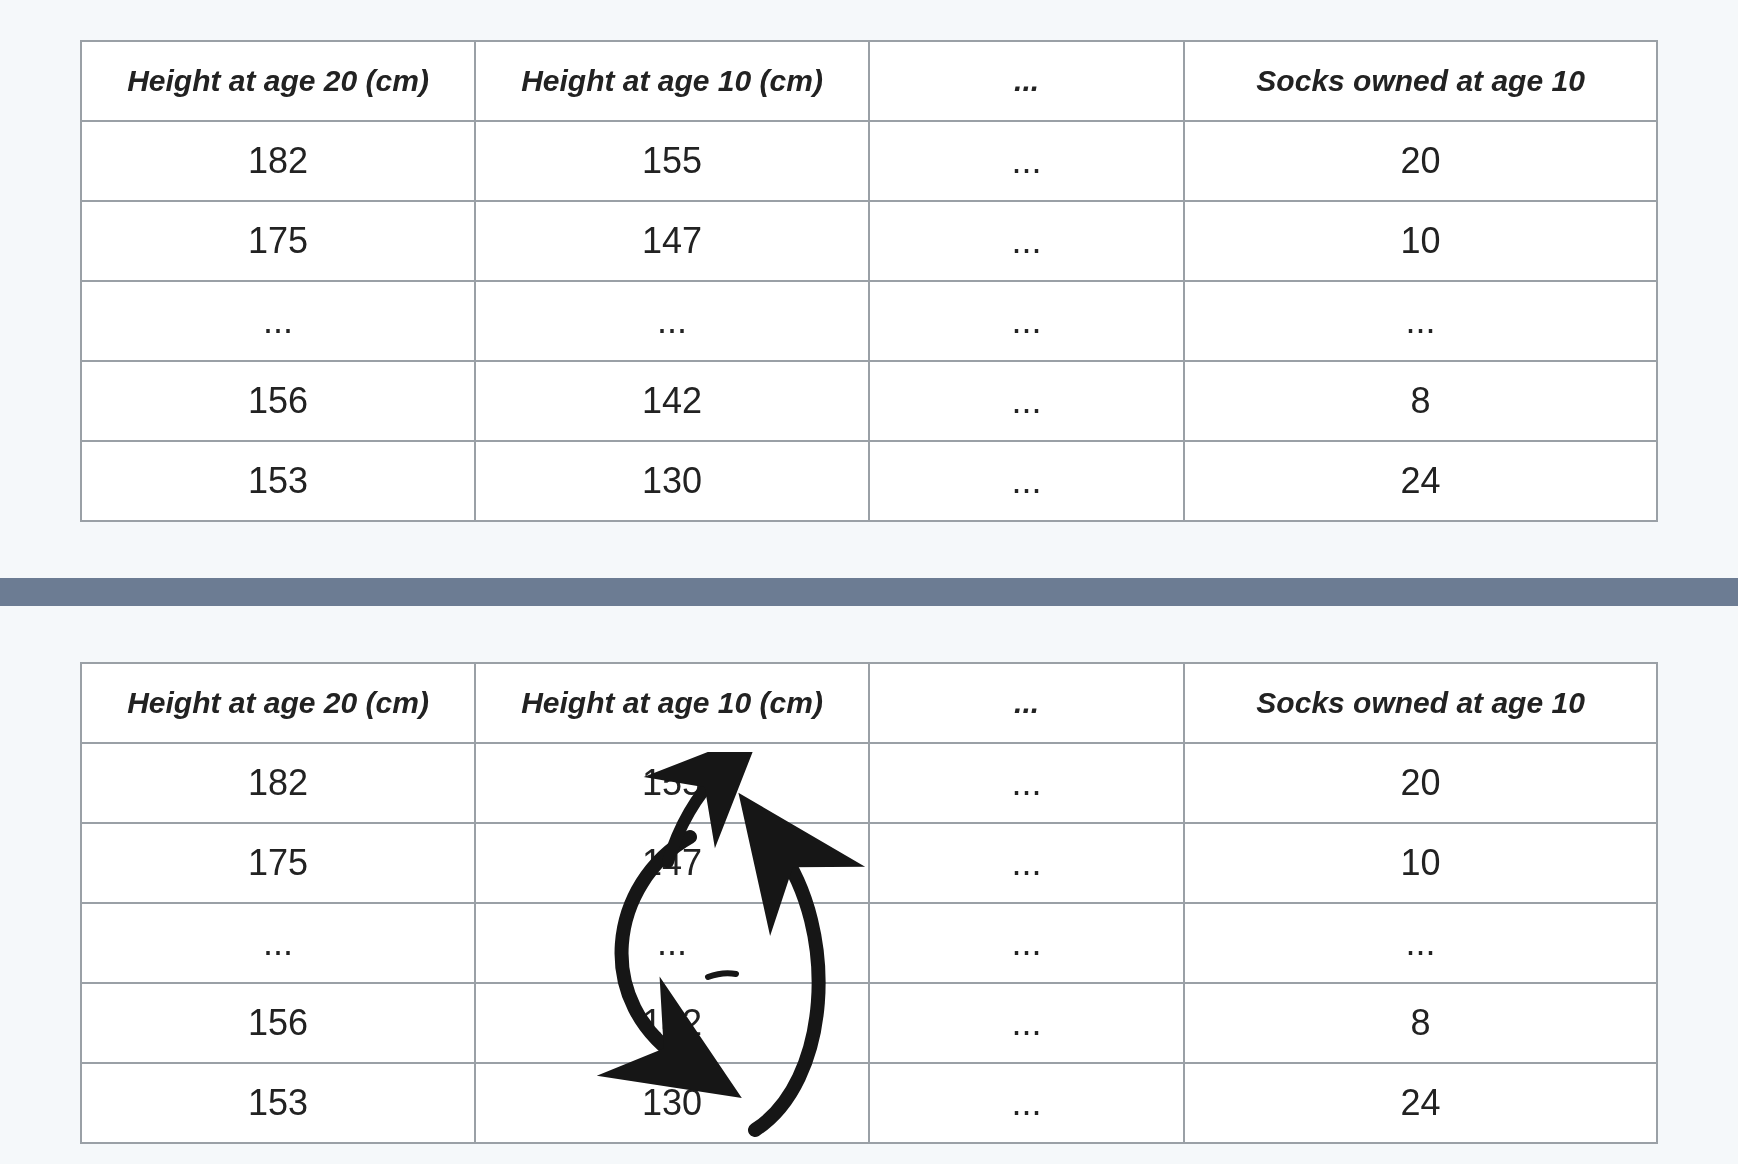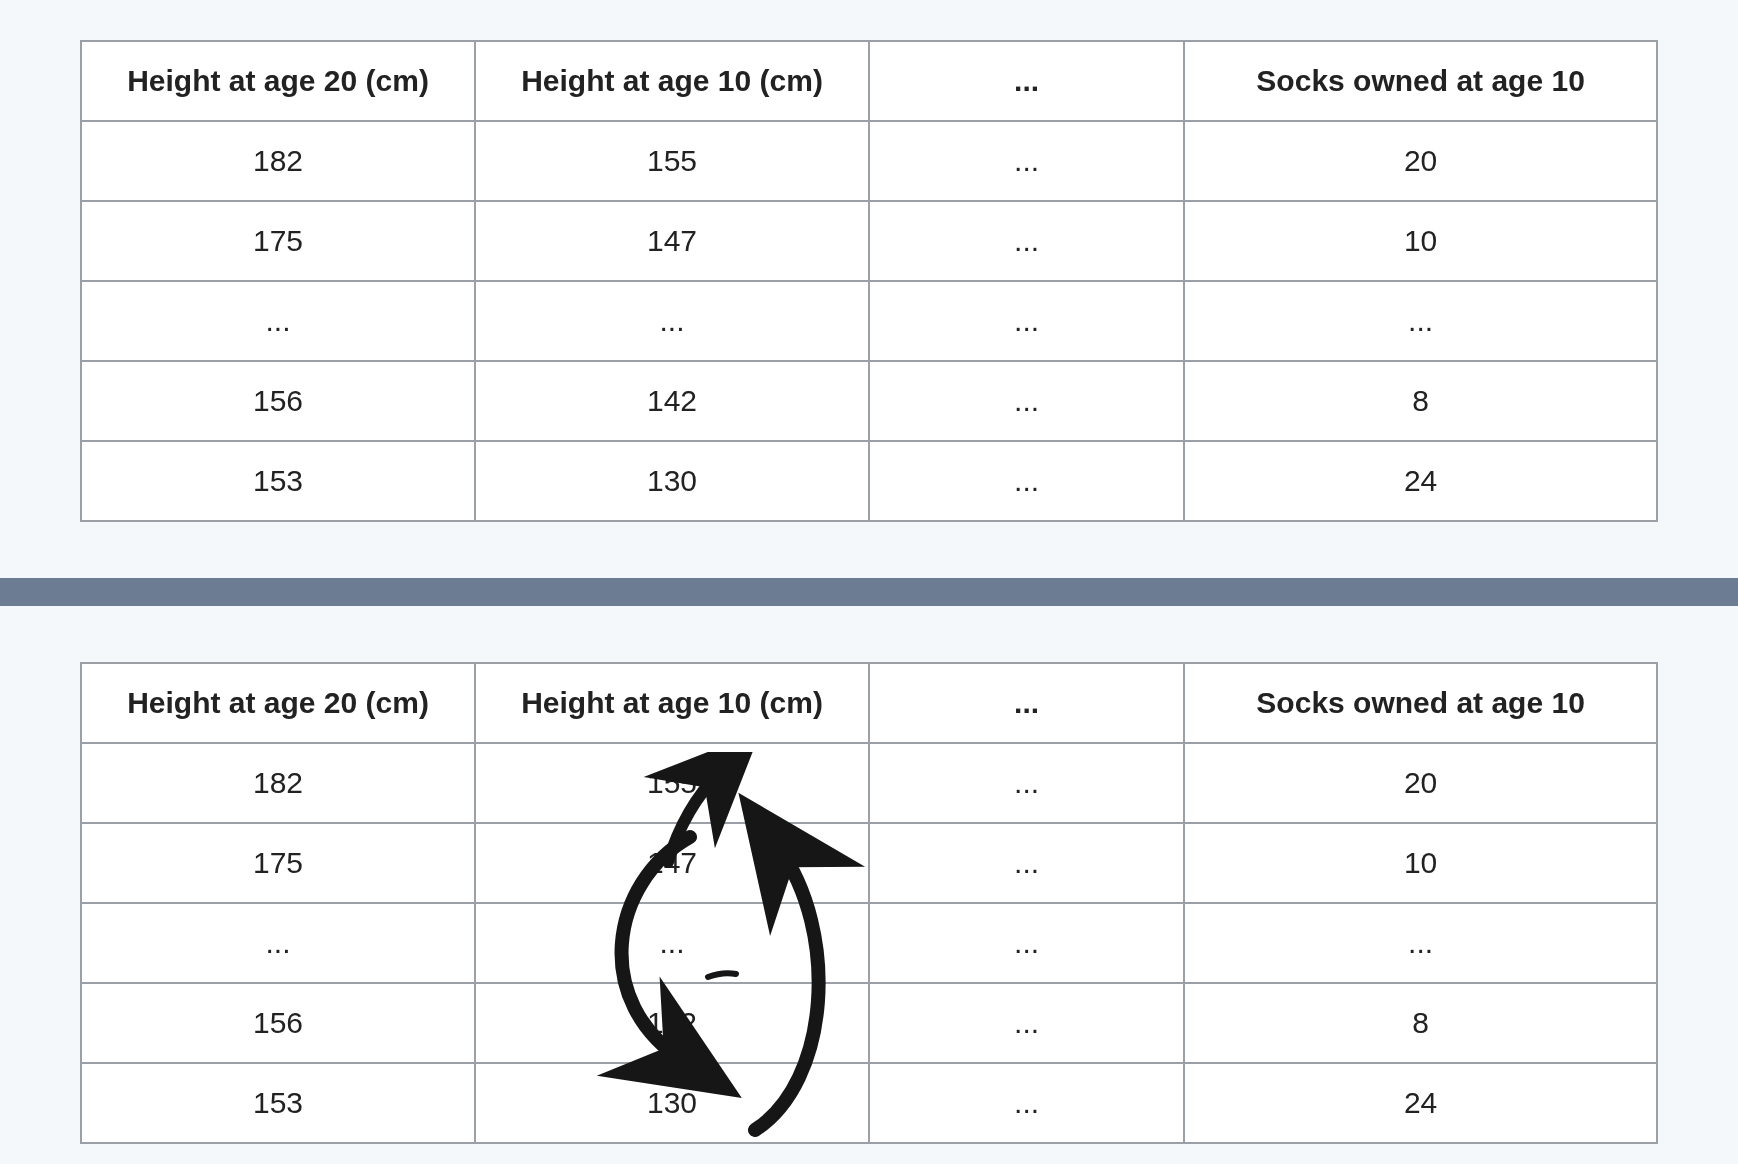--- a/index.html
+++ b/index.html
@@ -24,28 +24,29 @@
   }
   table.data {
     width: 100%;
     border-collapse: collapse;
     table-layout: fixed;
   }
   table.data th, table.data td {
     border: 2px solid #9aa0a6;
     text-align: center;
     vertical-align: middle;
-    font-size: 30px;
+    font-size: 36px;
     height: 78px;
     padding: 0 10px;
     background: #ffffff;
   }
   table.data th {
     font-weight: 700;
     font-size: 30px;
+    font-style: italic;
   }
   .col-a { width: 25%; }
   .col-b { width: 25%; }
   .col-c { width: 20%; }
   .col-d { width: 30%; }
 
   .divider {
     height: 28px;
     background: #6c7c93;
     margin: 56px -80px 56px -80px; 

